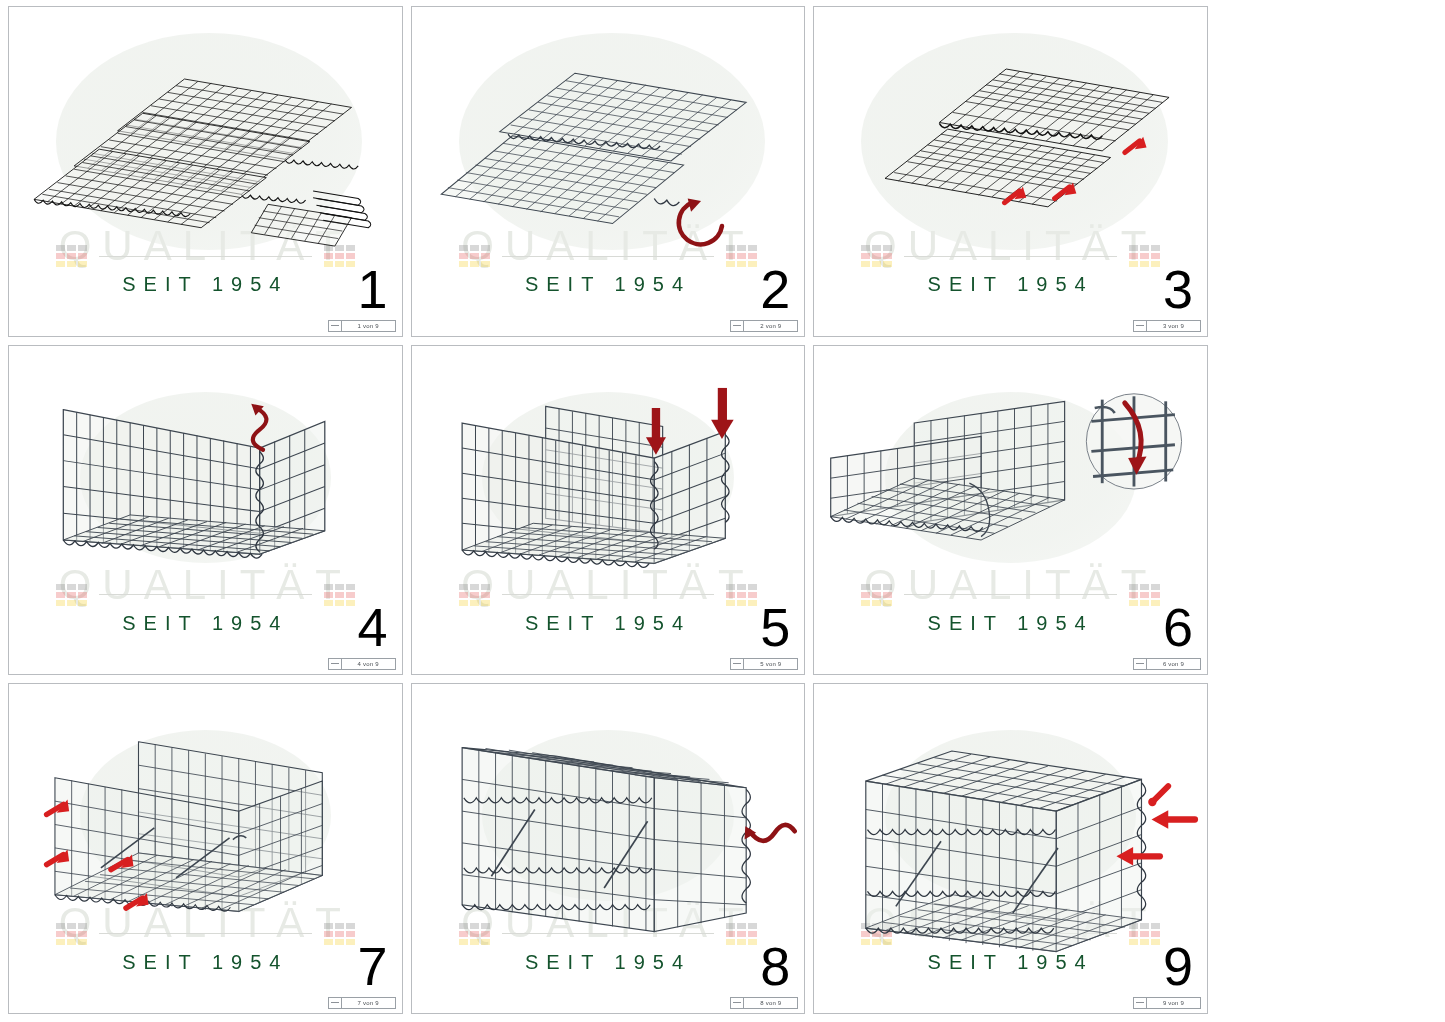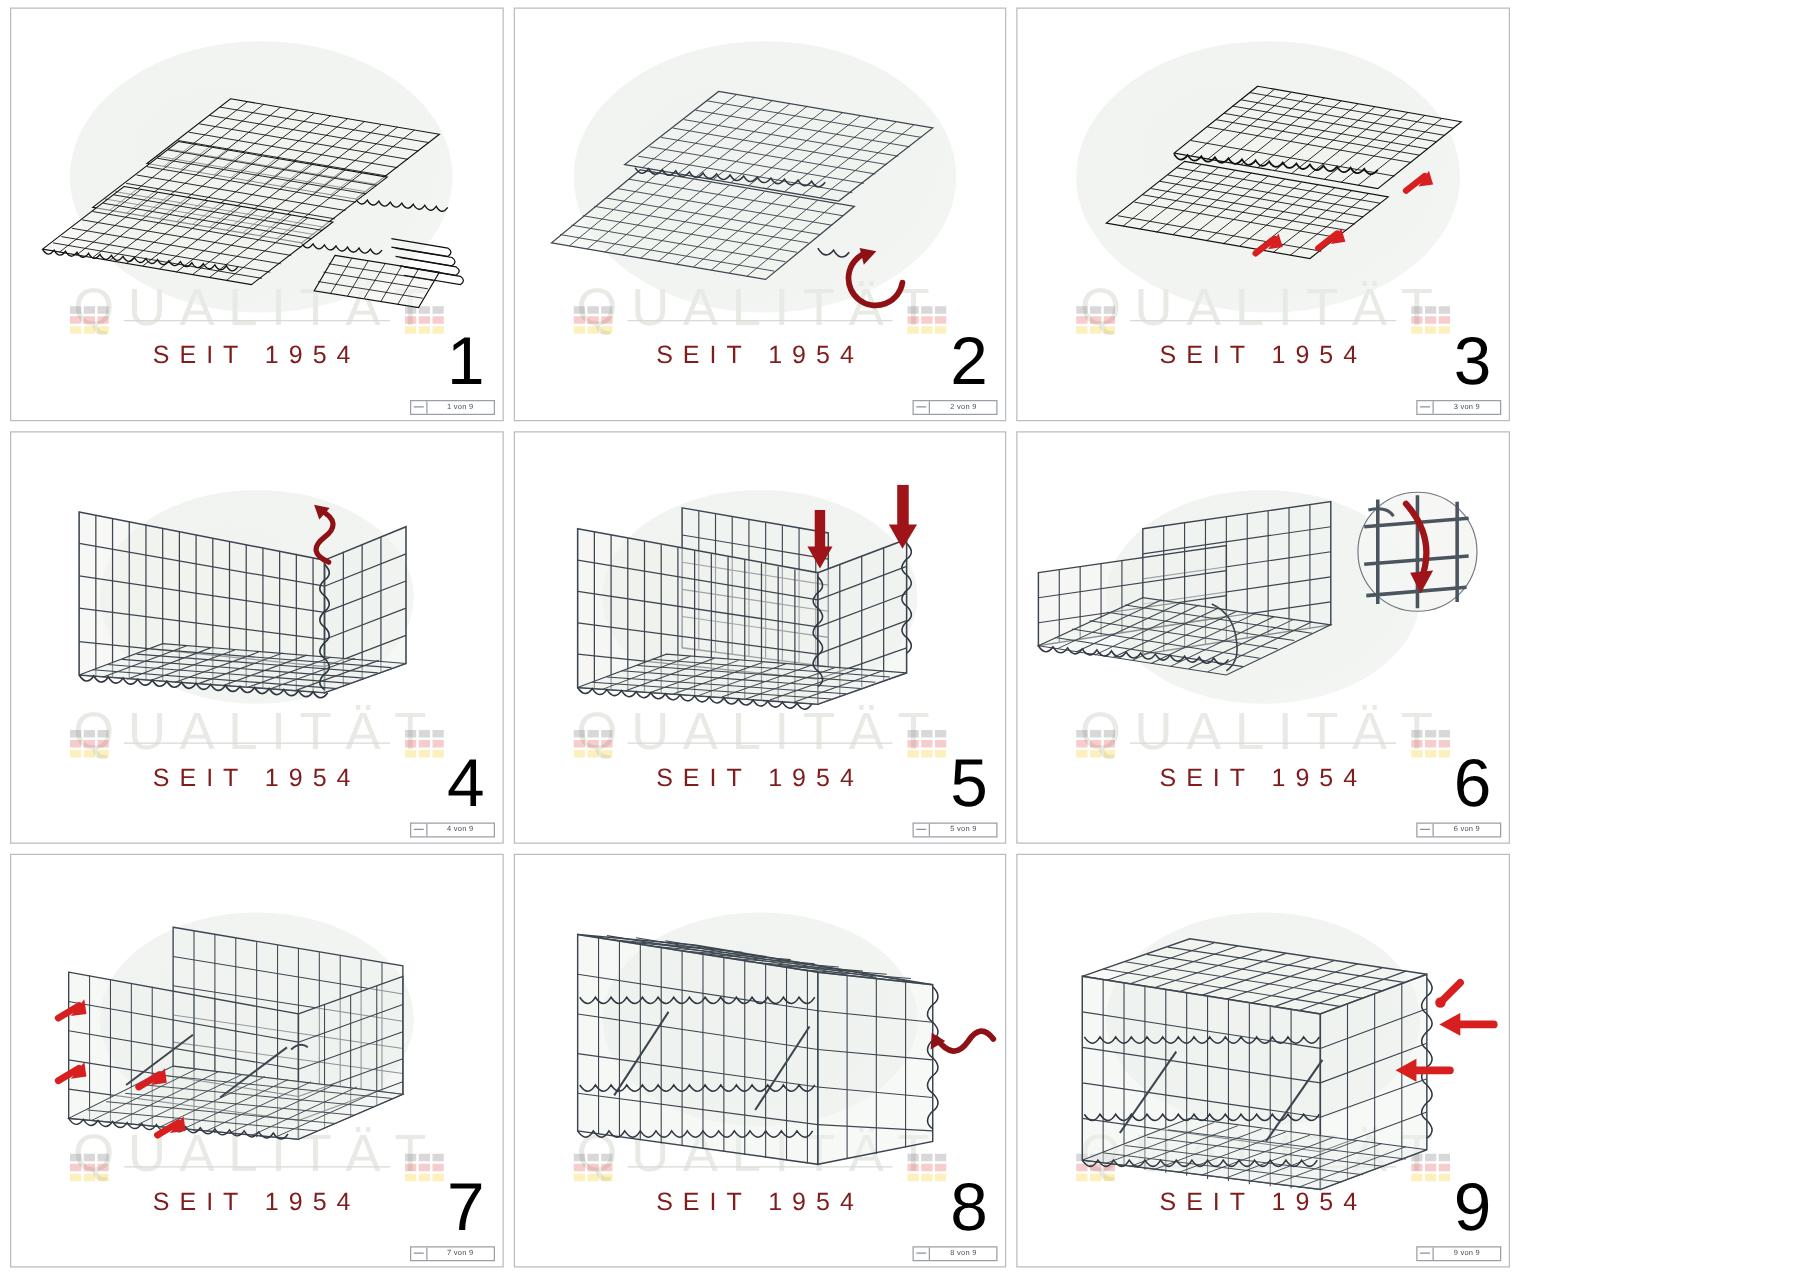--- a/index.html
+++ b/index.html
@@ -82,21 +82,21 @@
     color: #e7eae5;
     font-weight: 400;
     pointer-events: none;
     user-select: none;
     white-space: nowrap;
   }
   .wm-seit {
     margin-top: 6px;
     font-size: 20px;
     letter-spacing: 8px;
-    color: #7f1d1d;
+    color: #14532d;
     white-space: nowrap;
   }
   
   .step-num {
     position: absolute;
     right: 14px; bottom: 20px;
     font-size: 54px;
     line-height: 1;
     color: #000;
     font-family: "Liberation Sans", sans-serif;

